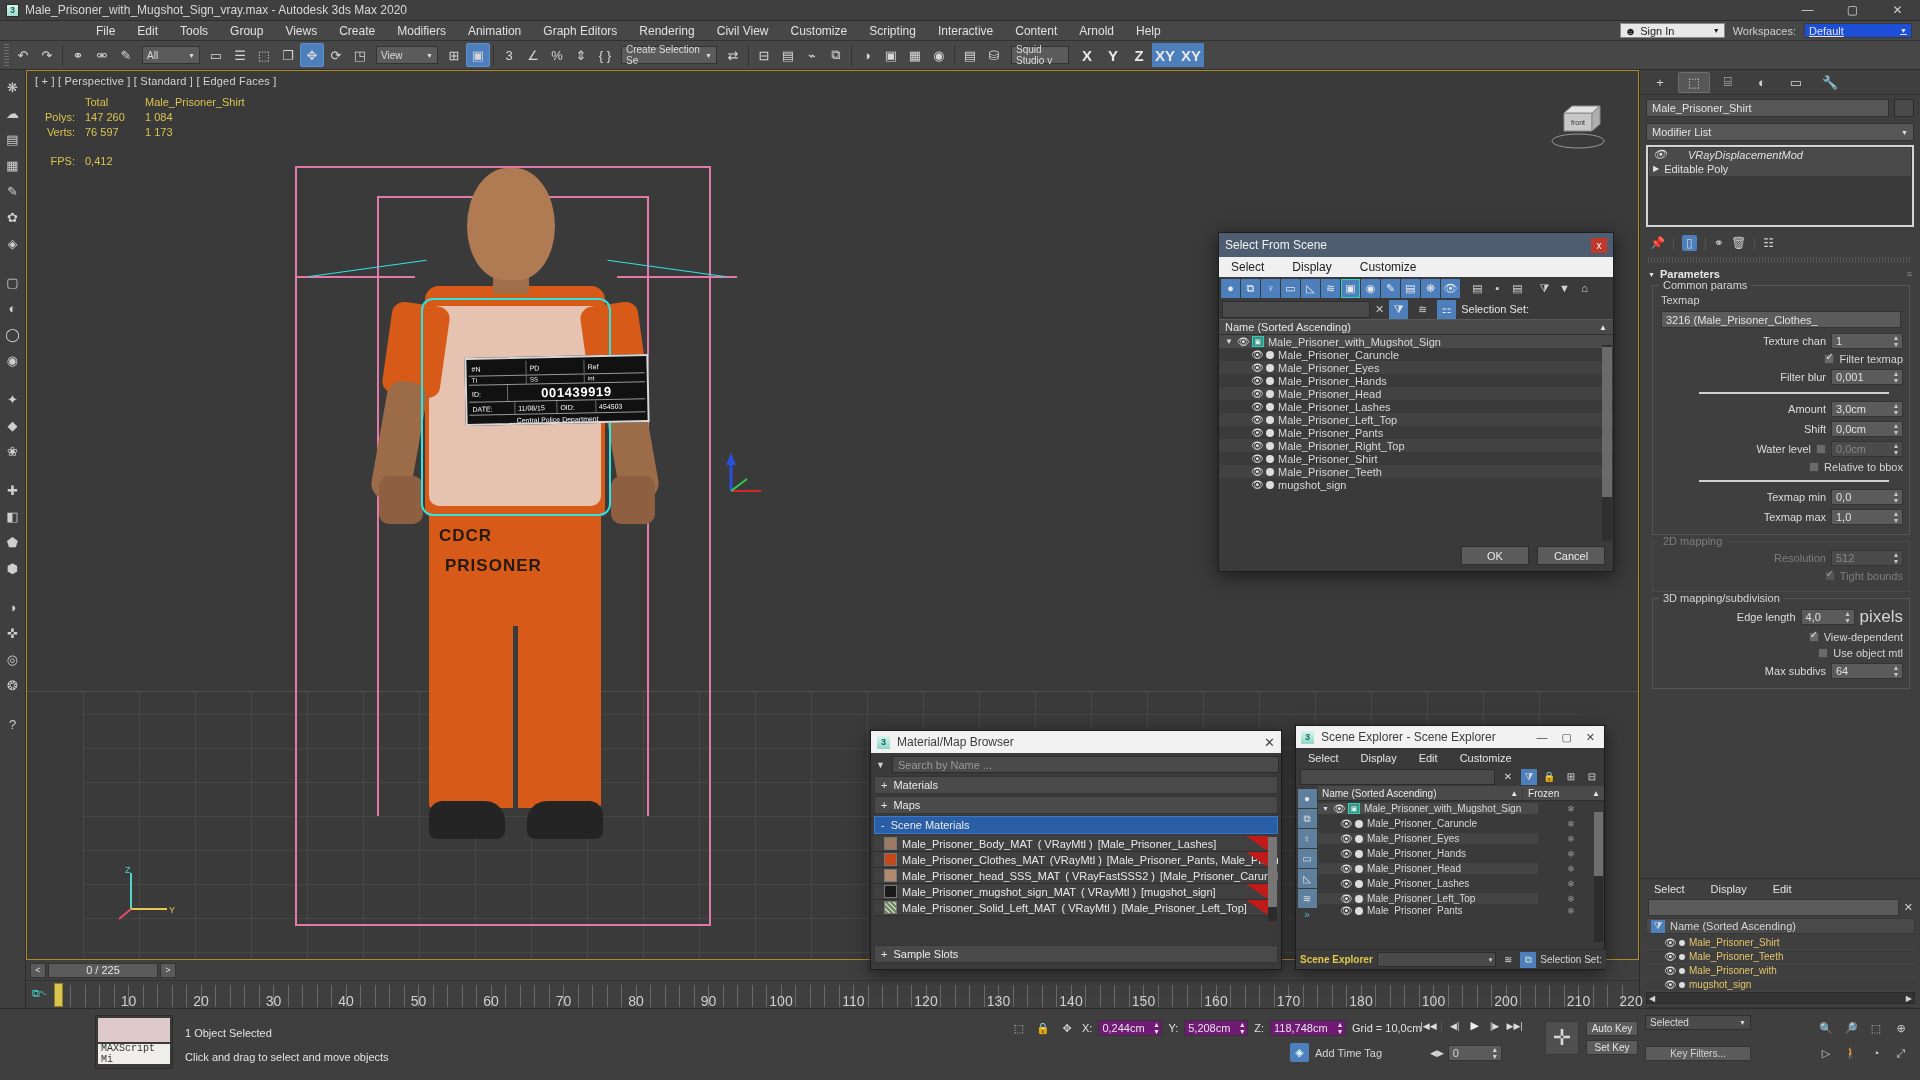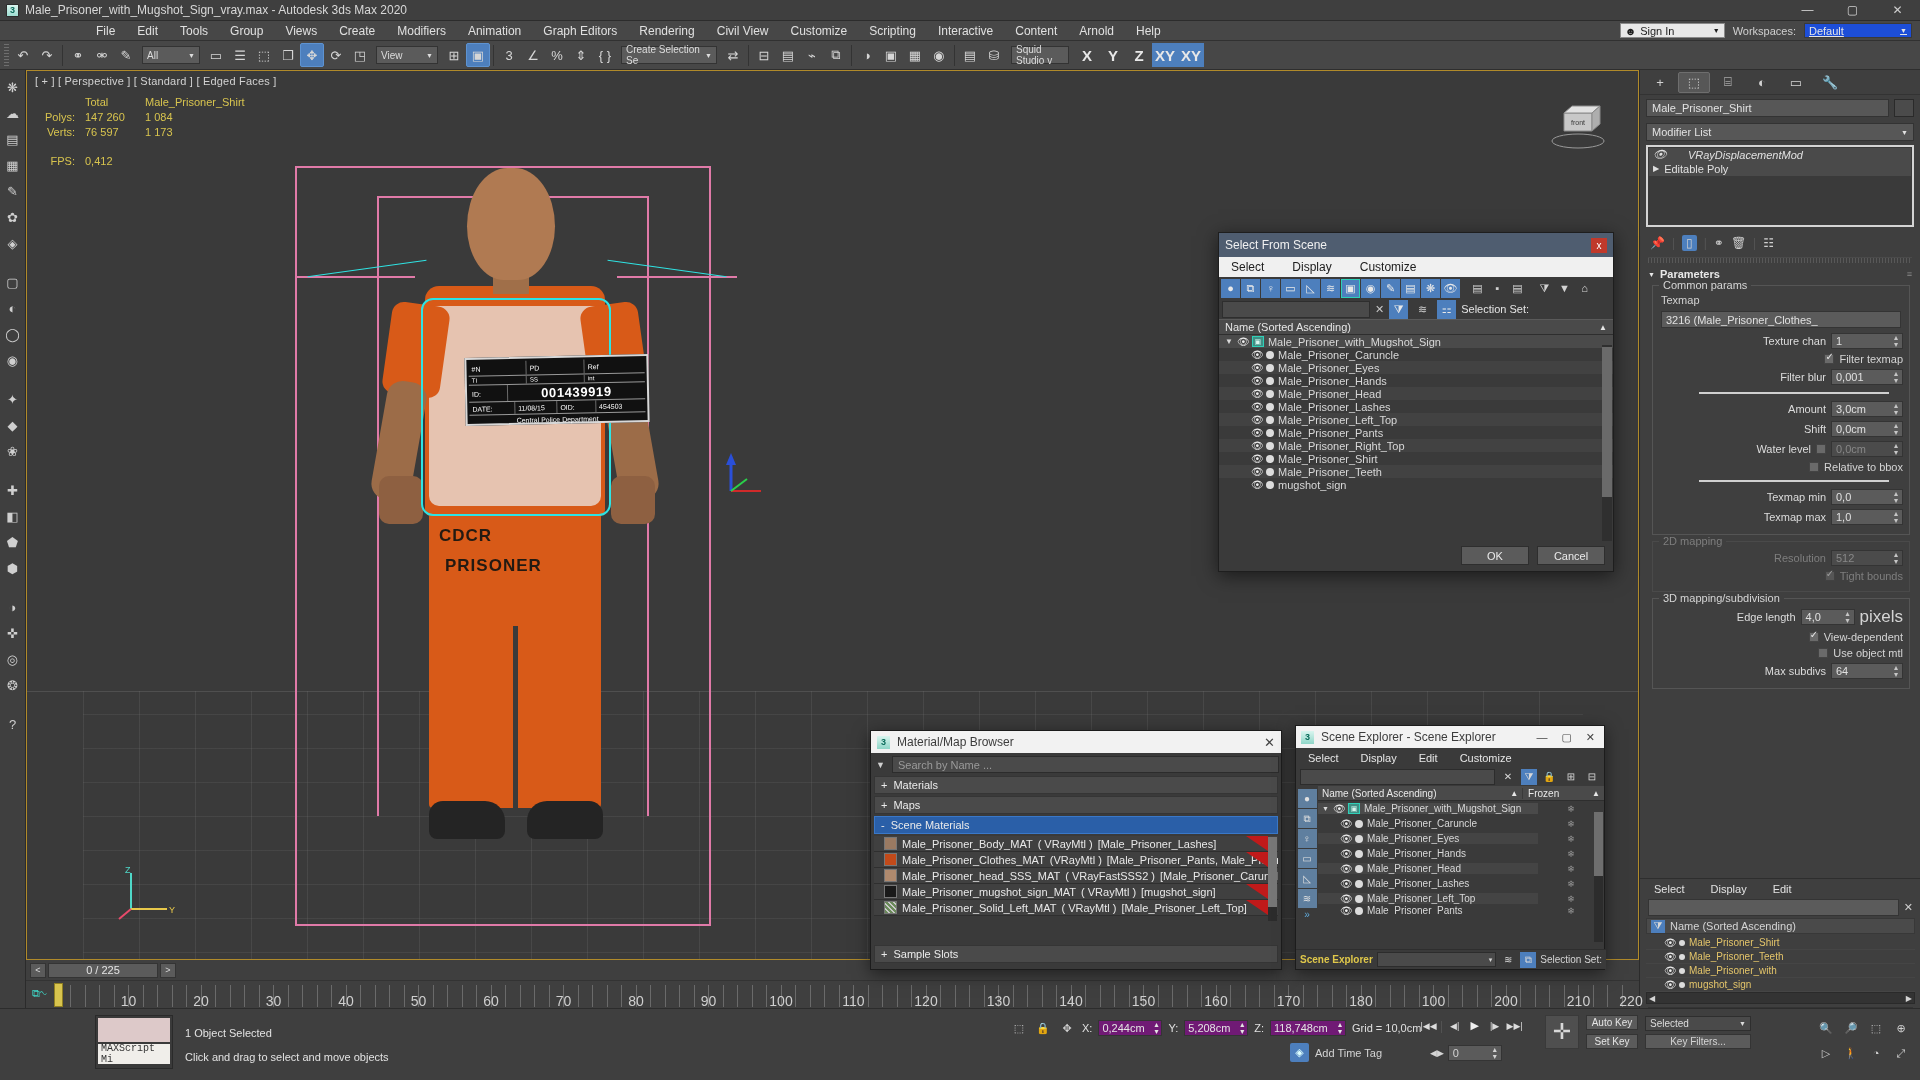--- a/index.html
+++ b/index.html
@@ -552,21 +552,21 @@
   }
   .bigplus{
     width:34px; height:34px; background:#4f4f4f; border:1px solid #3a3a3a;
     display:flex; align-items:center; justify-content:center; font-size:22px; color:#d8d8d8;
   }
   .keybtns{ display:flex; flex-direction:column; gap:4px; }
   .keybtn{
     width:52px; height:15px; background:#5b5b5b; border:1px solid #343434;
     display:flex; align-items:center; justify-content:center; font-size:10px; color:#e4e4e4;
   }
-  .keysel{ display:flex; flex-direction:column; gap:3px; }
+  .keysel{ display:flex; flex-direction:column; gap:16px; }
   .keysel .dd{
     width:106px; height:15px; background:#4a4a4a; border:1px solid #2e2e2e;
     display:flex; align-items:center; padding:0 4px; font-size:10px; color:#dcdcdc;
   }
   .keysel .dd .caret{ margin-left:auto; font-size:7px; }
   .keysel .kf{
     width:106px; height:15px; background:#5b5b5b; border:1px solid #343434;
     display:flex; align-items:center; justify-content:center; font-size:10px;
   }
   .navtools{

